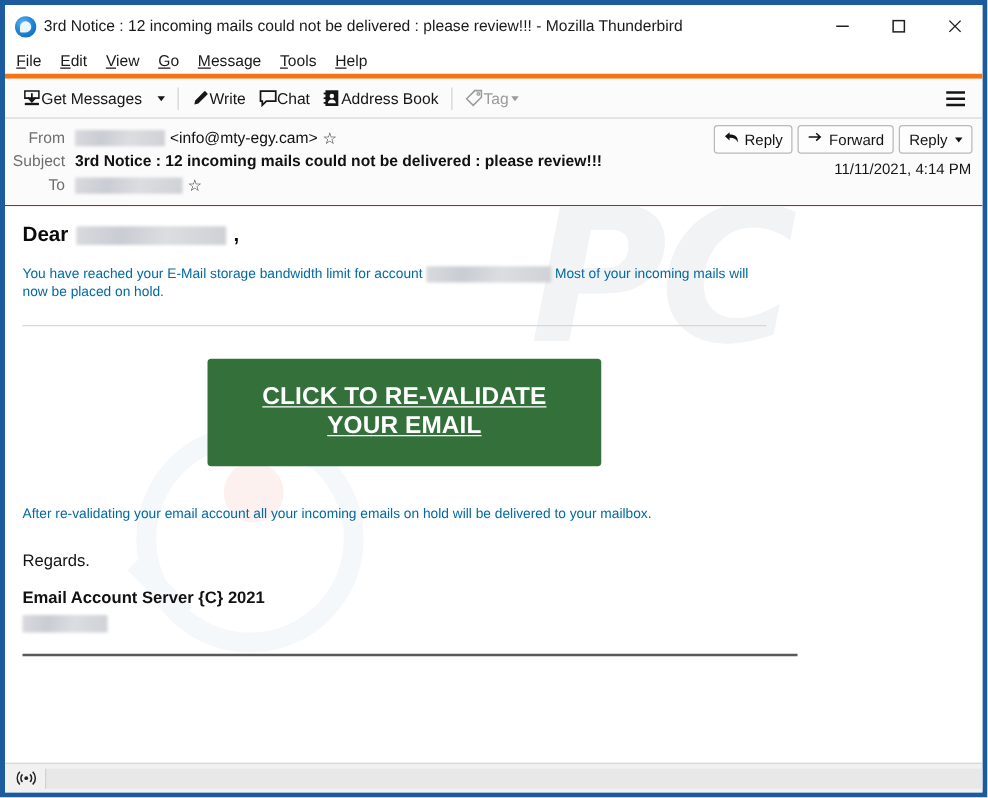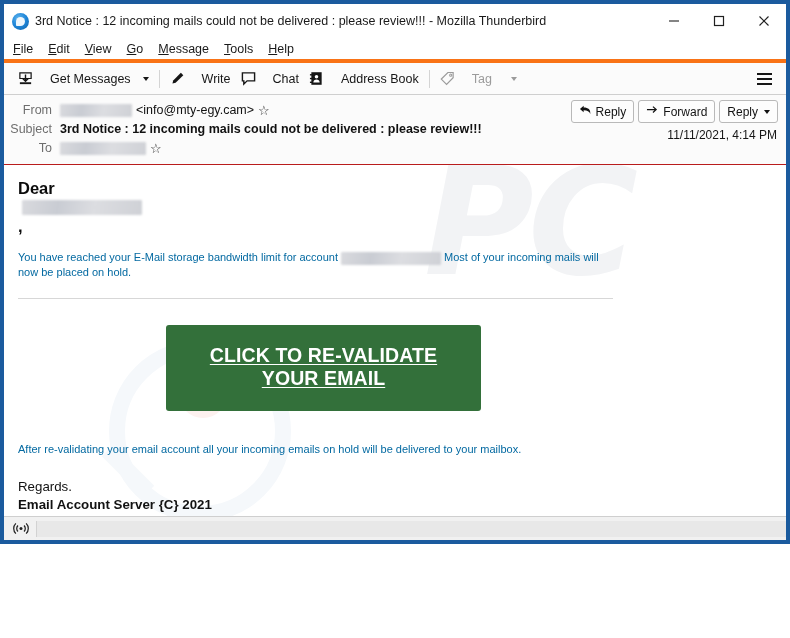--- a/index.html
+++ b/index.html
@@ -11,21 +11,21 @@
     height: 638px;
     overflow: hidden;
     font-family: "Liberation Sans", sans-serif;
     background: #ffffff;
   }
 
   
   .window {
     position: relative;
     width: 790px;
-    height: 544px;
+    height: 638px;
     box-sizing: border-box;
     border: 4px solid #1b5b9e;
     background: #ffffff;
     display: flex;
     flex-direction: column;
     overflow: hidden;
   }
 
   
   .titlebar {
@@ -105,21 +105,21 @@
     background: #fbfbfb;
     display: flex;
     align-items: center;
     padding: 0 8px 0 9px;
     box-sizing: border-box;
     border-bottom: 1px solid #cfcfcf;
   }
   .tbtn {
     display: flex;
     align-items: center;
-    gap: 17px;
+    gap: 0;
     font-size: 12.5px;
     color: #161616;
     padding: 3px 5px;
     border-radius: 3px;
     white-space: nowrap;
   }
   .tbtn.disabled { color: #9b9b9b; }
   .tbtn svg { display: block; flex: 0 0 auto; }
   .tsep {
     width: 1px;
@@ -313,24 +313,23 @@
   .bodycontent {
     position: relative;
     padding: 14px 18px 0 14px;
     font-family: "Liberation Sans", sans-serif;
   }
   .greet {
     font-size: 16.5px;
     font-weight: bold;
     color: #0b0b0b;
     display: flex;
-    align-items: flex-start;
+    align-items: center;
     gap: 2px;
     margin-bottom: 14px;
-    flex-direction: column;
   }
   .para {
     font-size: 11px;
     color: #0369a1;
     line-height: 1.38;
     margin: 0 0 4px 0;
     max-width: 600px;
   }
   .hr-thin {
     border: 0;
@@ -356,20 +355,21 @@
     text-decoration: underline;
     text-underline-offset: 2px;
   }
   .after {
     margin-top: 31px;
   }
   .sig-line {
     font-size: 13.3px;
     color: #121212;
     line-height: 1.42;
+    margin-top: 11px;
   }
   .sig-line.bold { font-weight: bold; }
   .sig-block { margin-top: 20px; }
   .hr-thick {
     border: 0;
     border-top: 2px solid #595959;
     margin: 17px 0 12px 0;
     width: 620px;
   }
   .footer-para {

